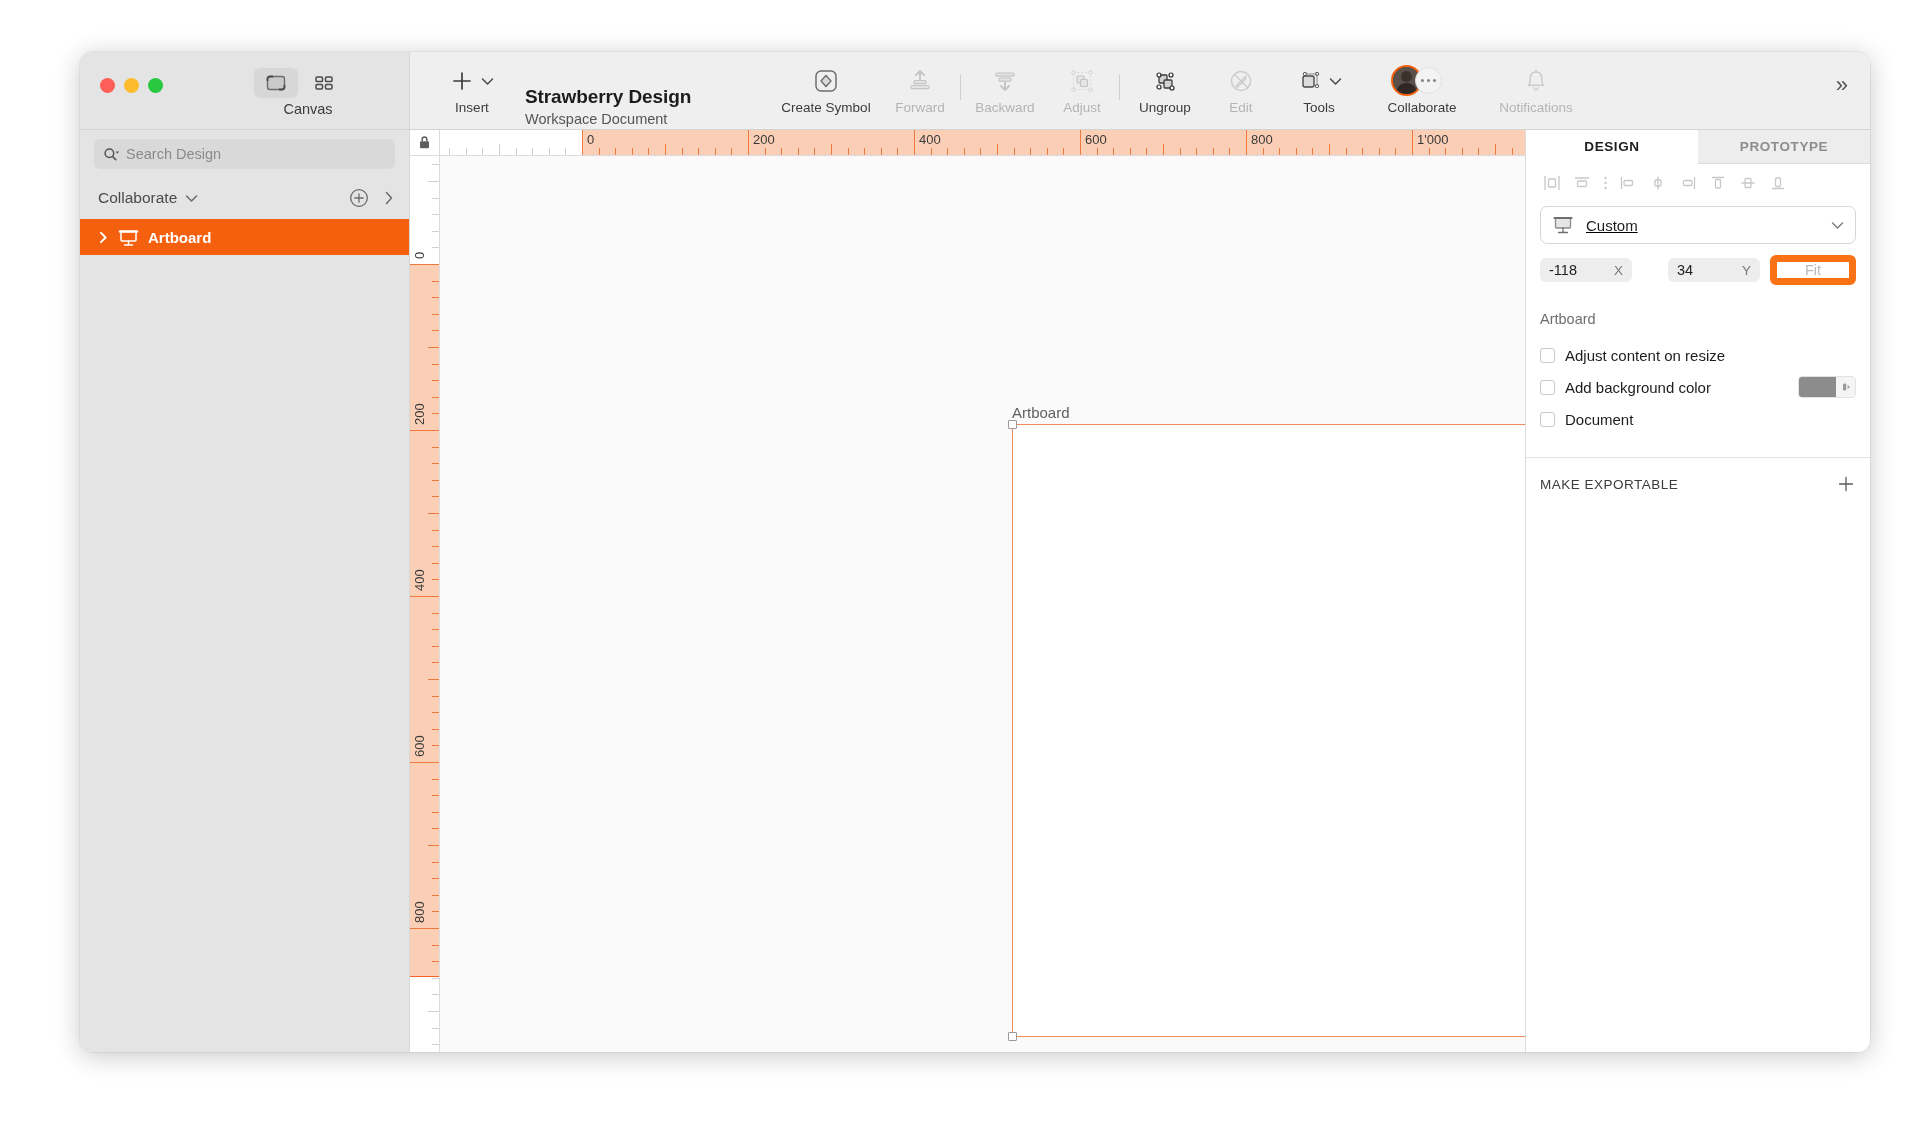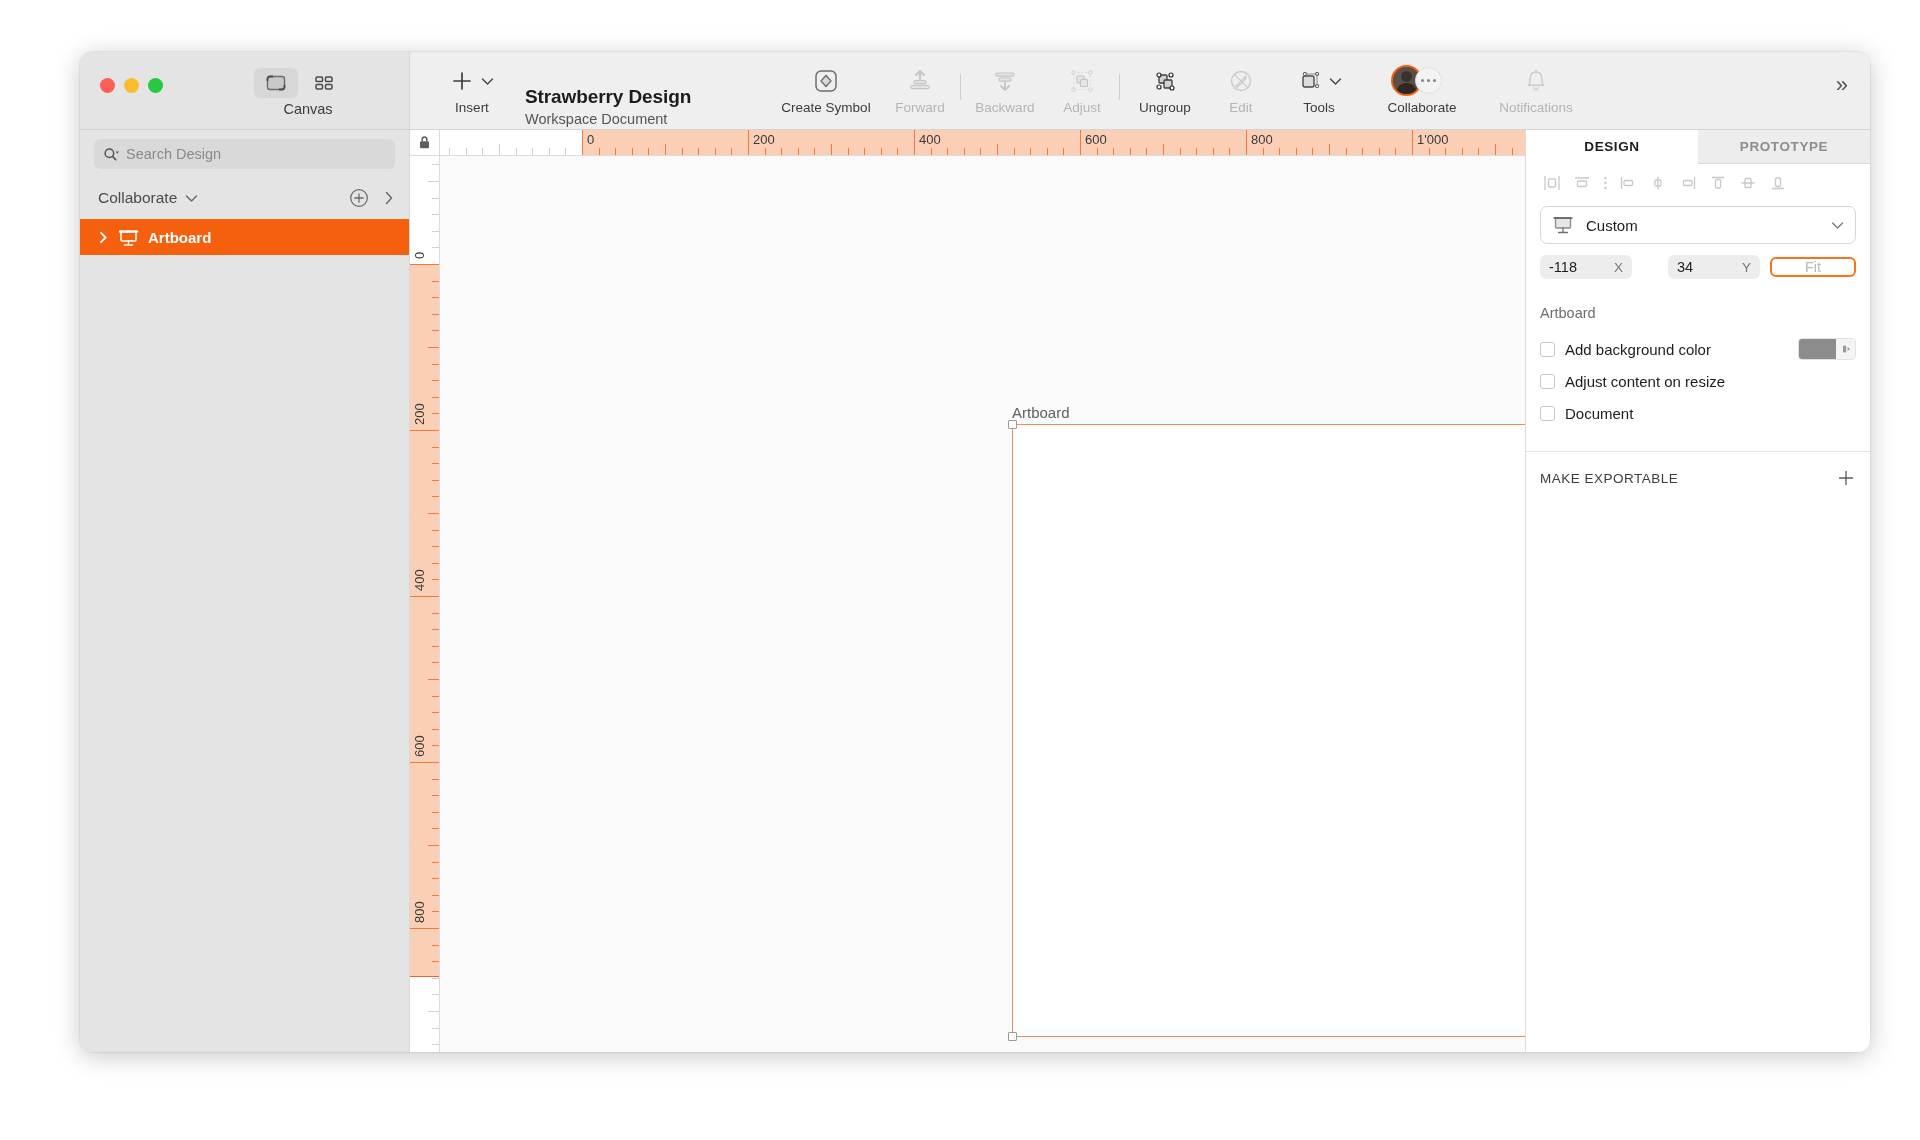--- a/index.html
+++ b/index.html
@@ -215,37 +215,37 @@
   }
   .insp-tab.active { background: #fff; color: #1d1d1d; border-bottom: 1px solid #fff; }
 
   #align-row {
     height: 38px; display: flex; align-items: center;
     padding: 0 12px; gap: 2px;
   }
   .align-btn { width: 28px; height: 26px; display: flex; align-items: center; justify-content: center; }
   .align-sep { width: 14px; display: flex; align-items: center; justify-content: center; }
 
-  #preset-row { padding: 4px 14px 0 14px; }
+  #preset-row { padding: 4px 14px 0 14px; text-decoration: underline; }
   #preset-select {
     height: 38px; border: 1px solid #d6d6d6; border-radius: 7px;
     display: flex; align-items: center; padding: 0 11px; gap: 11px;
   }
   #preset-name { font-size: 15px; color: #1d1d1d; flex: 1; }
 
   .field-row { display: flex; padding: 0 14px; margin-top: 11px; align-items: center; gap: 10px; }
   .num-field {
     width: 92px; height: 24px; background: #ededed; border-radius: 6px;
     display: flex; align-items: center; padding: 0 9px;
   }
   .num-field .val { flex: 1; font-size: 14.5px; color: #1d1d1d; }
   .num-field .unit { font-size: 13.5px; color: #767676; }
   #lock-icon-wrap { width: 16px; display: flex; align-items: center; justify-content: center; }
   #fit-btn {
-    flex: 1; height: 20px; border: 2px solid #f97316; border-radius: 6px;
+    flex: 1; height: 30px; border: 7px solid #f97316; border-radius: 6px;
     display: flex; align-items: center; justify-content: center;
     font-size: 14.5px; color: #b9b9b9;
   }
   #orient-group { flex: 1; display: flex; justify-content: flex-end; gap: 0; }
   .orient-btn {
     width: 43px; height: 30px; display: flex; align-items: center; justify-content: center;
     border: 1px solid transparent; border-radius: 6px;
   }
   .orient-btn.active { border-color: #dcdcdc; background: #fff; box-shadow: 0 0 0 0.5px #e8e8e8; }
 
@@ -752,39 +752,39 @@
         </div>
         <div id="fit-btn">Fit</div>
       </div>
 
 
       <div id="artboard-section">
         <div id="artboard-section-title">Artboard</div>
 
         <div class="chk-row">
           <span class="chk"></span>
+          <span class="chk-label">Adjust content on resize</span>
+        </div>
+
+        <div class="chk-row">
+          <span class="chk"></span>
           <span class="chk-label">Add background color</span>
           <span id="bg-swatch">
             <span class="sw"></span>
             <span class="pick">
               <svg width="12" height="12" viewBox="0 0 12 12">
                 <rect x="3" y="2.5" width="3.2" height="7" rx="1.2" fill="#9a9a9a"></rect>
                 <path d="M7.6 4 L10 6 L7.6 8 Z" fill="#9a9a9a"></path>
               </svg>
             </span>
           </span>
         </div>
 
         <div class="chk-row">
           <span class="chk"></span>
-          <span class="chk-label">Adjust content on resize</span>
-        </div>
-
-        <div class="chk-row">
-          <span class="chk"></span>
           <span class="chk-label">Document</span>
         </div>
       </div>
 
       <div id="exportable-section">
         <span id="exportable-title">MAKE EXPORTABLE</span>
         <svg width="20" height="20" viewBox="0 0 20 20">
           <path d="M10 3.5 L10 16.5 M3.5 10 L16.5 10" stroke="#5a5a5a" stroke-width="1.3" stroke-linecap="round"></path>
         </svg>
       </div>

